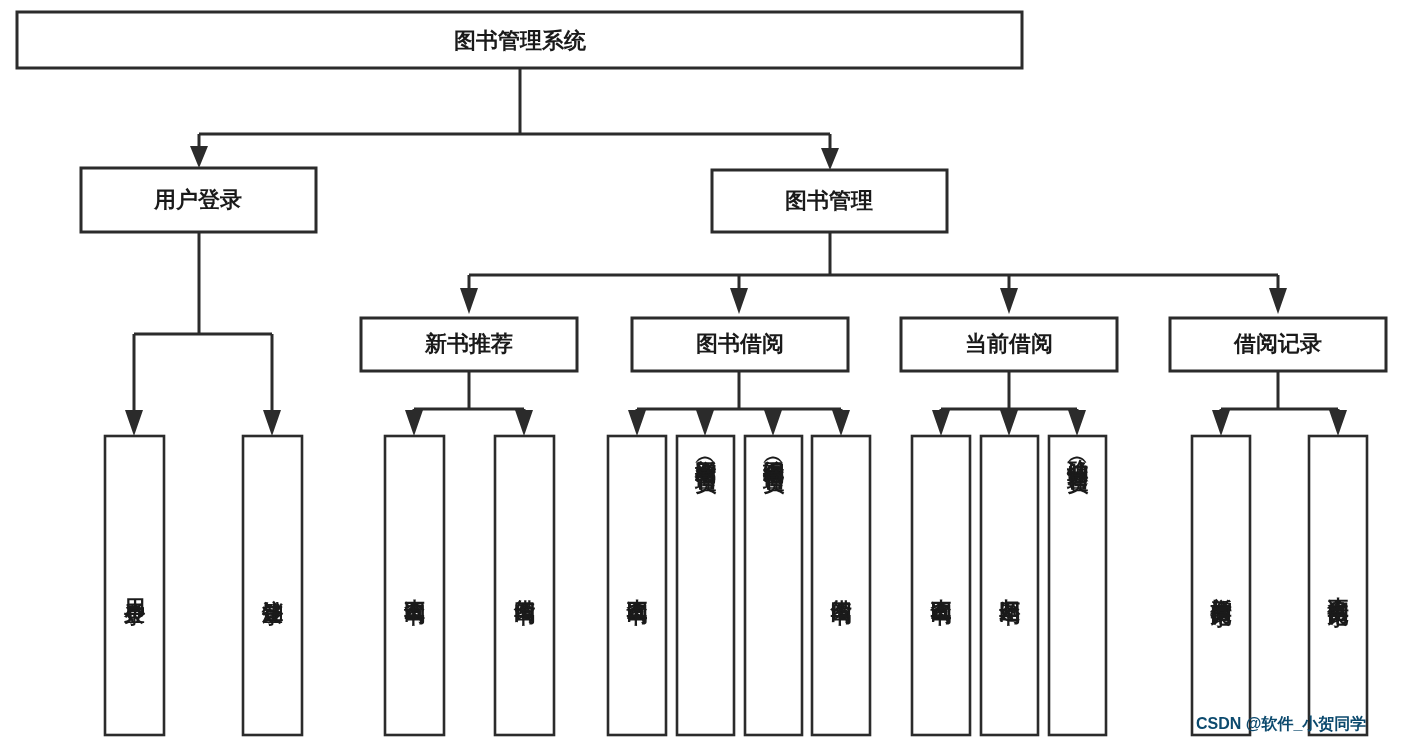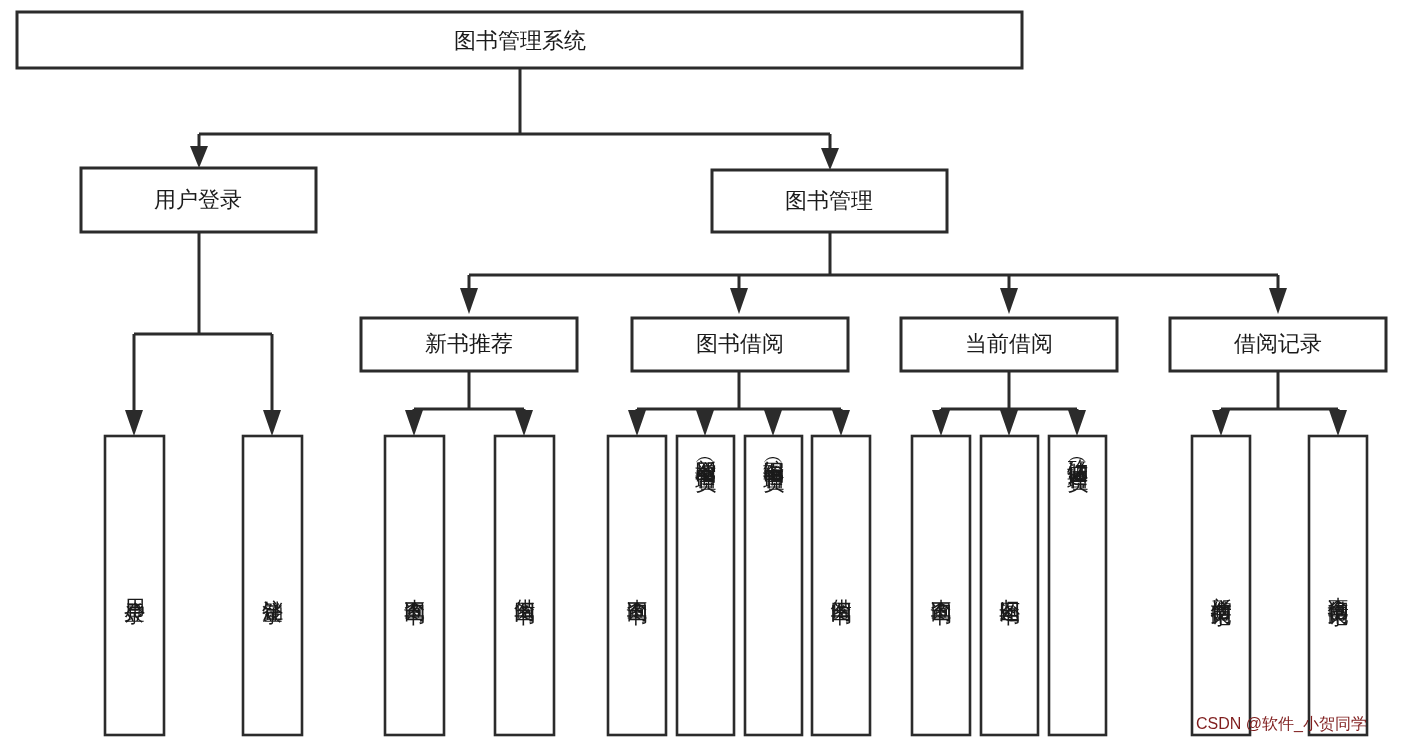--- a/index.html
+++ b/index.html
@@ -12,20 +12,21 @@
     height: 747px;
     font-family: "Liberation Sans", "DejaVu Sans", sans-serif;
     overflow: hidden;
     position: relative;
   }
   #diagram-root {
     position: relative;
     width: 1130px;
     height: 747px;
     background: #ffffff;
+    font-weight: bold;
   }
   svg#flow {
     position: absolute;
     left: 0;
     top: 0;
     width: 1405px;
     height: 747px;
     display: block;
   }
   .node-rect {
@@ -80,21 +81,21 @@
     color: #1a1a1a;
     white-space: nowrap;
     text-align: center;
   }
   .watermark {
     position: absolute;
     left: 1196px;
     top: 714px;
     font-family: "Liberation Sans", "DejaVu Sans", sans-serif;
     font-size: 16px;
-    color: #7f1d1d;
+    color: #0c4a6e;
     white-space: nowrap;
     user-select: none;
   }
 </style>
 </head>
 <body>
 
 <div id="diagram-root">
 
   <svg id="flow" viewBox="0 0 1405 747">

